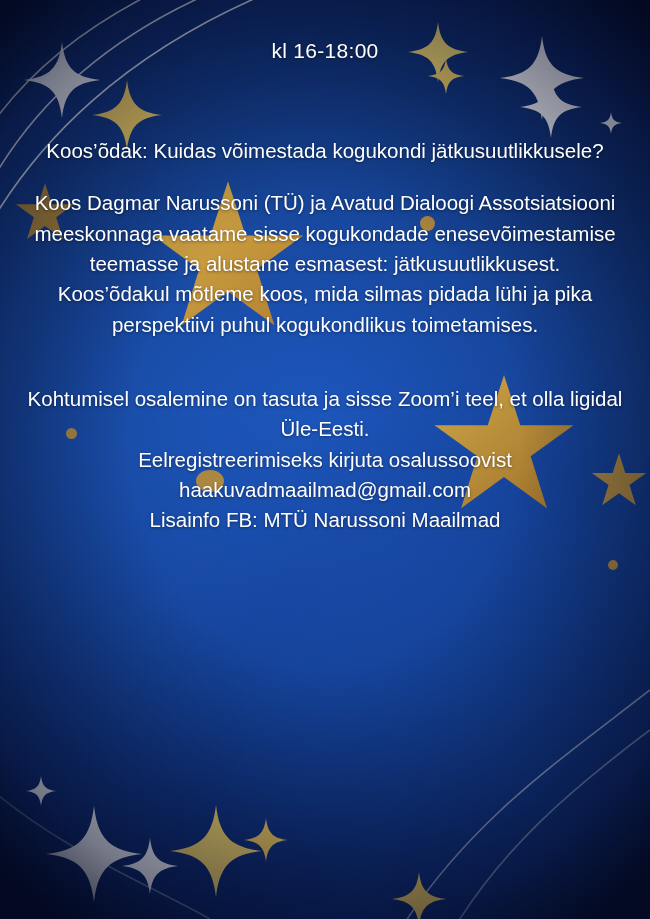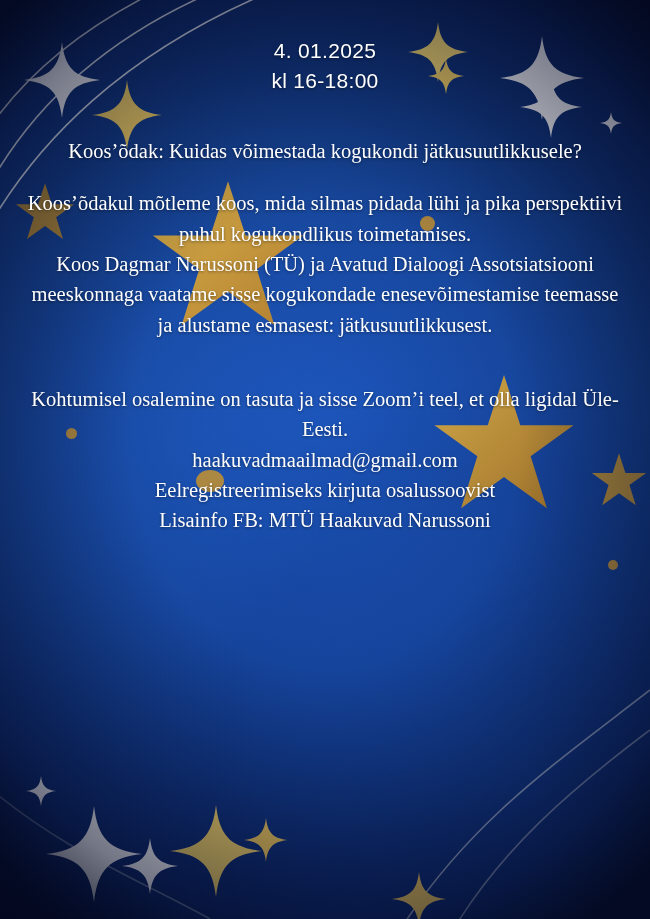--- a/index.html
+++ b/index.html
@@ -89,21 +89,21 @@
   }
   .body-text {
     position: absolute;
     top: 136px;
     left: 26px;
     right: 26px;
     font-size: 20.5px;
     line-height: 1.48;
     text-shadow: 0 1px 3px rgba(0,0,0,.45);
   }
-  .para { margin: 0 0 0 0; font-family: Liberation Serif, serif; }
+  .para { margin: 0 0 0 0; }
   .spacer { height: 22px; }
 </style>
 </head>
 <body>
 
 <div class="poster">
 
   <div class="swirl swirl-1"></div>
   <div class="swirl swirl-2"></div>
   <div class="swirl swirl-3"></div>
@@ -221,31 +221,30 @@
   <div class="dot" style="left:66px; top:428px; width:11px; height:11px;"></div>
   <div class="dot" style="left:196px; top:470px; width:28px; height:22px; border-radius:50%;"></div>
   <div class="dot" style="left:420px; top:216px; width:15px; height:15px;"></div>
   <div class="dot" style="left:608px; top:560px; width:10px; height:10px;"></div>
 
   <div class="vignette"></div>
 
   <div class="content">
 
     <div class="date-block">
-      <div>4. 01.2025</div>
       <div>kl 16-18:00</div>
     </div>
 
     <div class="body-text">
       <p class="para">Koos’õdak: Kuidas võimestada kogukondi jätkusuutlikkusele?</p>
       <div class="spacer"></div>
+      <p class="para">Koos Dagmar Narussoni (TÜ) ja Avatud Dialoogi Assotsiatsiooni meeskonnaga vaatame sisse kogukondade enesevõimestamise teemasse ja alustame esmasest: jätkusuutlikkusest.</p>
       <p class="para">Koos’õdakul mõtleme koos, mida silmas pidada lühi ja pika perspektiivi puhul kogukondlikus toimetamises.</p>
-      <p class="para">Koos Dagmar Narussoni (TÜ) ja Avatud Dialoogi Assotsiatsiooni meeskonnaga vaatame sisse kogukondade enesevõimestamise teemasse ja alustame esmasest: jätkusuutlikkusest.</p>
       <div class="spacer"></div>
       <div class="spacer"></div>
       <p class="para">Kohtumisel osalemine on tasuta ja sisse Zoom’i teel, et olla ligidal Üle-Eesti.</p>
+      <p class="para">Eelregistreerimiseks kirjuta osalussoovist</p>
       <p class="para">haakuvadmaailmad@gmail.com</p>
-      <p class="para">Eelregistreerimiseks kirjuta osalussoovist</p>
-      <p class="para">Lisainfo FB: MTÜ Haakuvad Narussoni</p>
+      <p class="para">Lisainfo FB: MTÜ Narussoni Maailmad</p>
     </div>
 
   </div>
 </div>
 
 </body></html>

